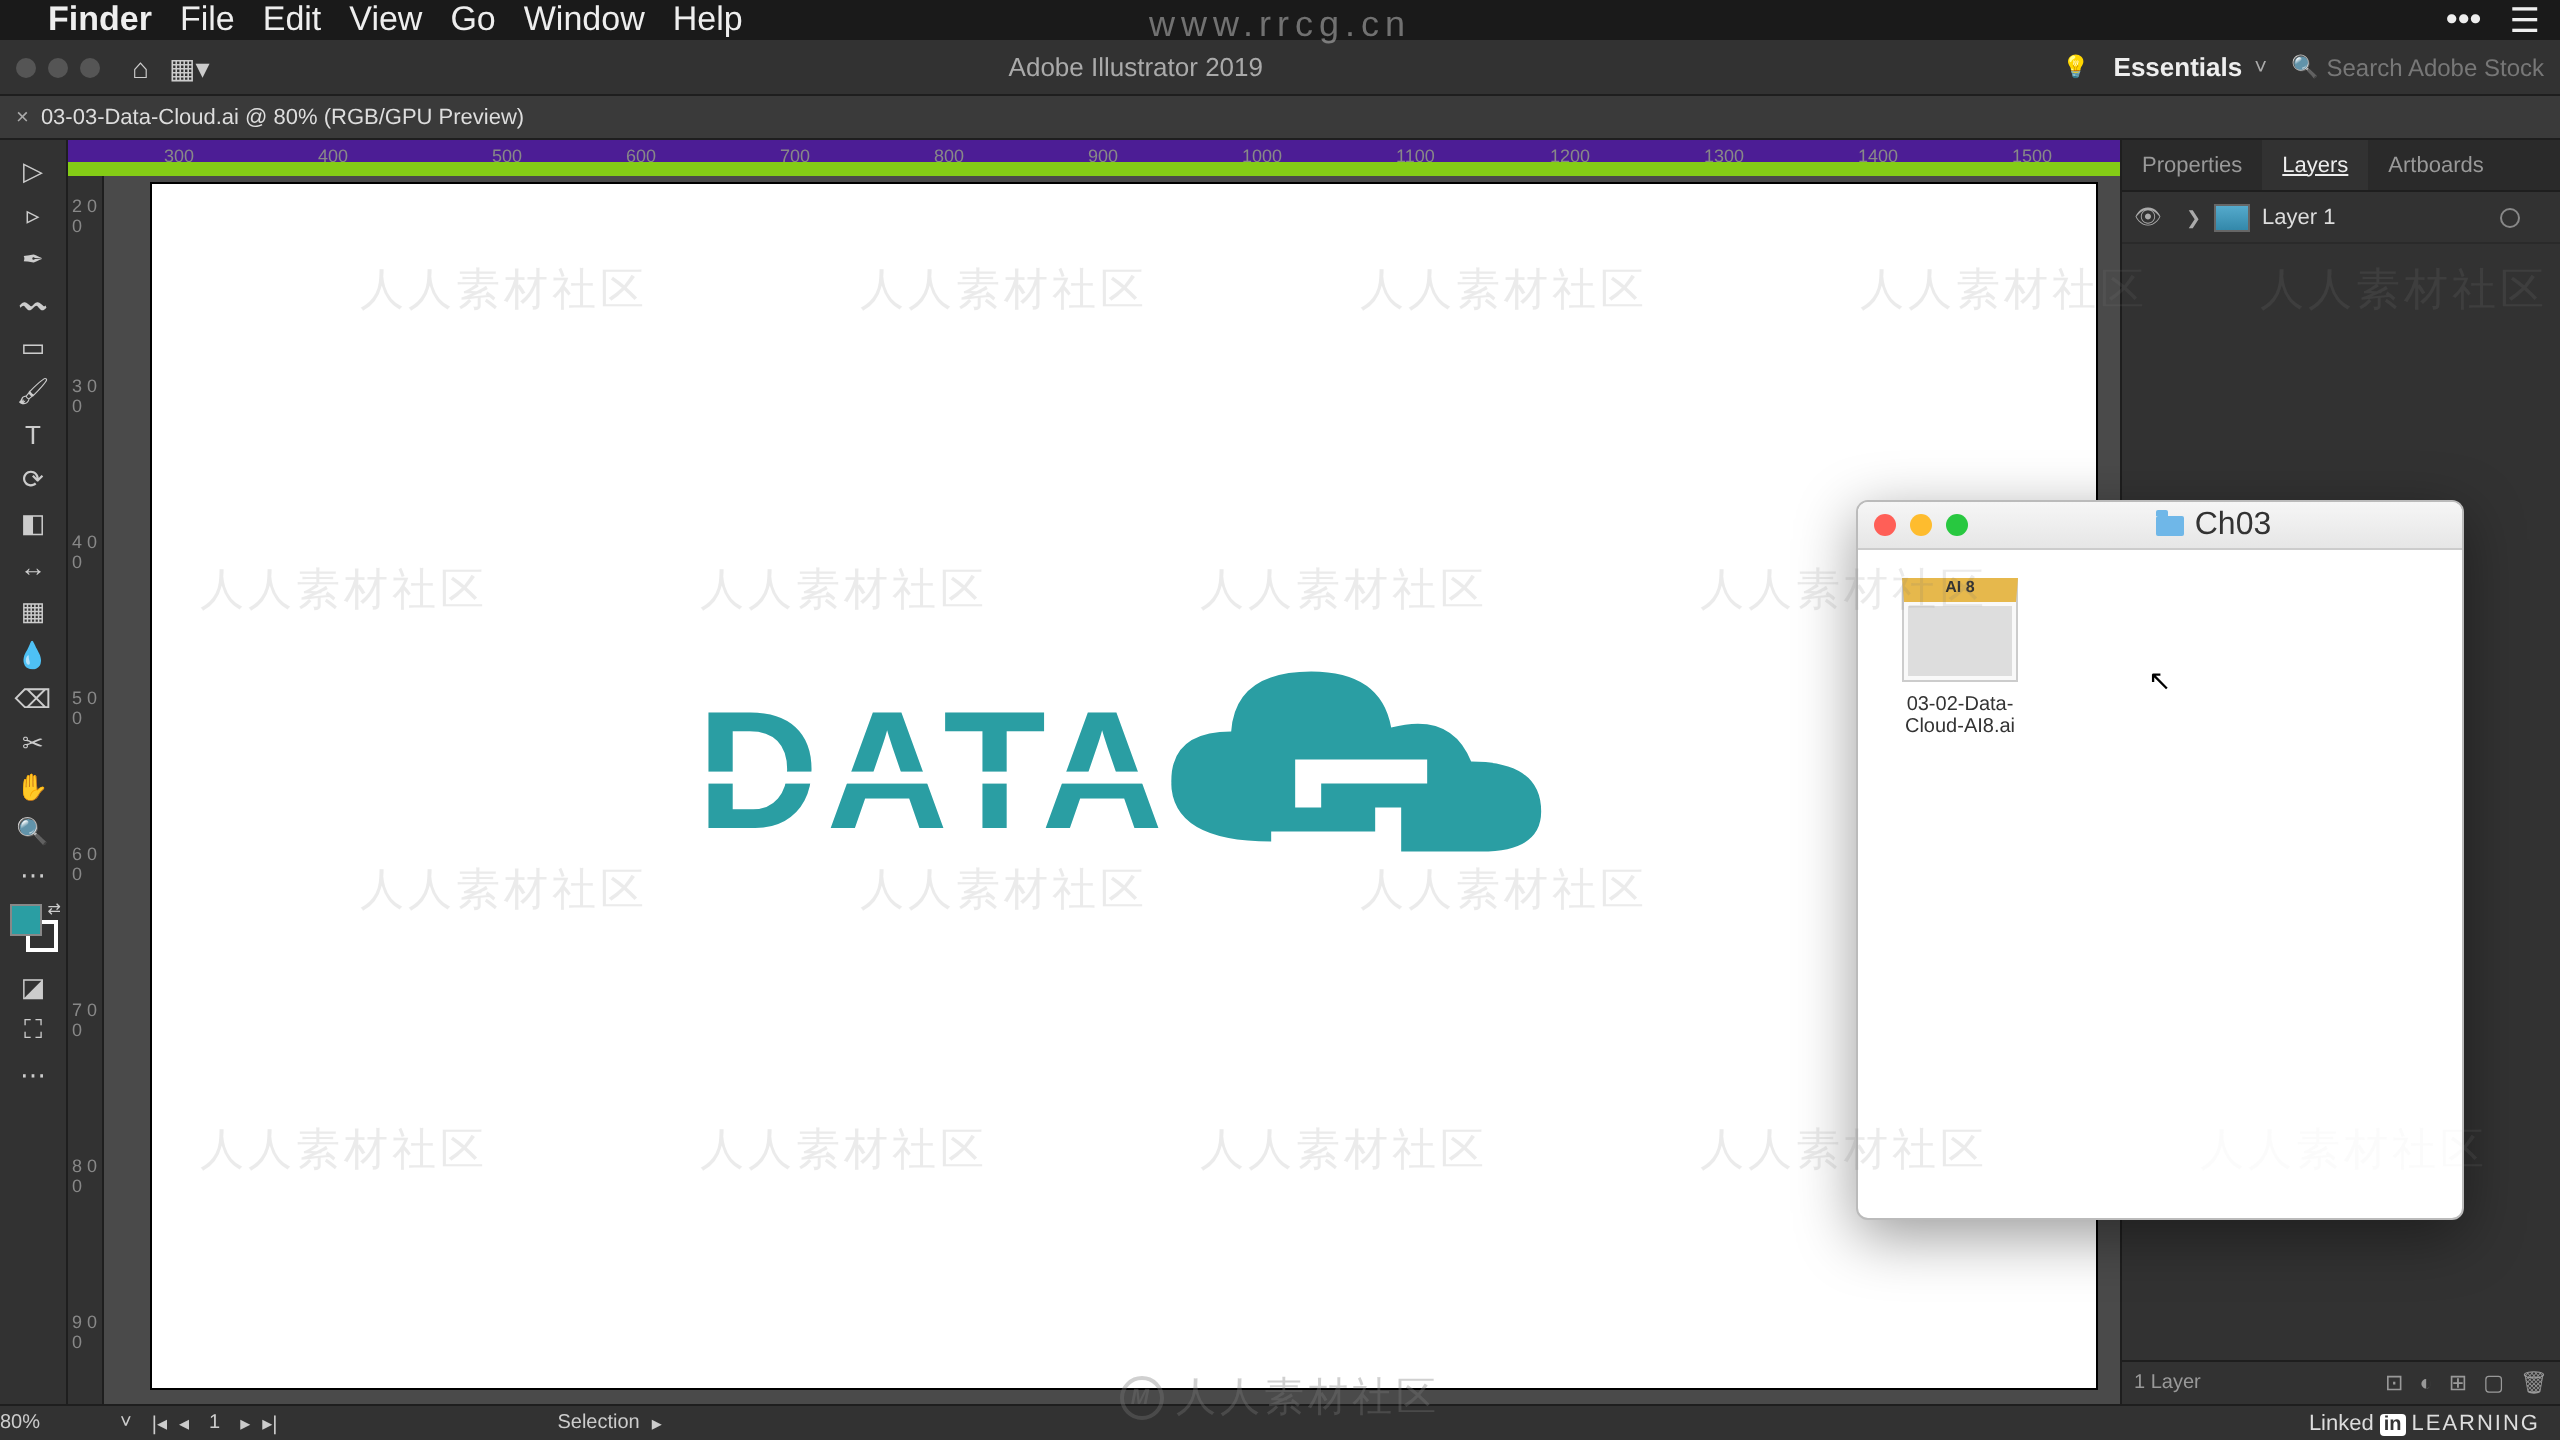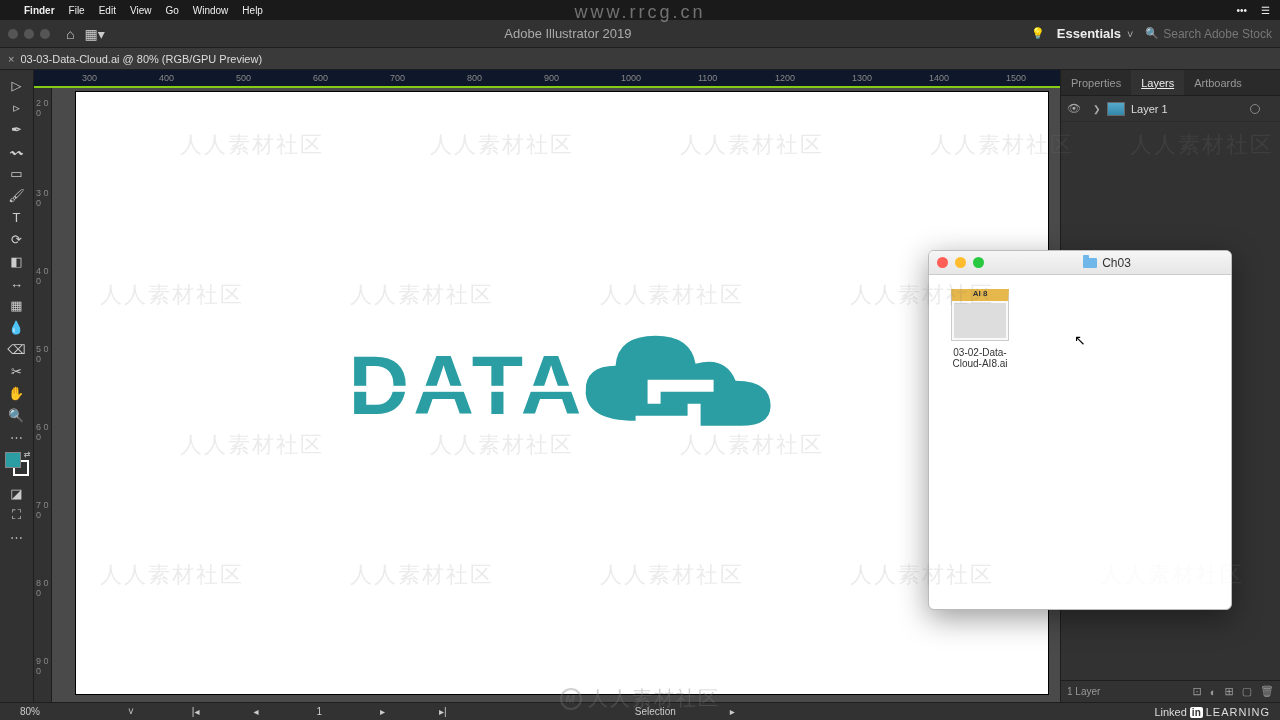--- a/index.html
+++ b/index.html
@@ -1,19 +1,19 @@
 <!DOCTYPE html>
 <html><head>
 <meta charset="utf-8">
 <style>
 * { margin: 0; padding: 0; box-sizing: border-box; font-family: -apple-system, "Helvetica Neue", Arial, sans-serif; }
 body { width: 1280px; height: 720px; background: #323232; overflow: hidden; position: relative; color: #ccc; font-size: 11px; }
 
 
-.mac-menu { height: 20px; background: #1a1a1a; color: #eee; display: flex; align-items: center; padding: 0 10px; font-size: 10px; font-weight: 500; }
+.mac-menu { height: 20px; background: #1a1a1a; color: #eee; display: flex; align-items: center; padding: 0 10px; font-size: 17px; font-weight: 500; }
 .mac-menu .apple { margin-right: 14px; font-size: 14px; }
 .mac-menu .app { font-weight: 700; margin-right: 14px; }
 .mac-menu .menu-item { margin-right: 14px; cursor: default; }
 .mac-menu .spacer { flex: 1; }
 .mac-menu .right-icon { margin-left: 14px; }
 
 
 .ai-topbar { height: 28px; background: #323232; display: flex; align-items: center; padding: 0 8px; border-bottom: 1px solid #1e1e1e; }
 .ai-topbar .dot { width: 10px; height: 10px; border-radius: 50%; margin-right: 6px; }
 .ai-topbar .dot.r { background: #555; } .ai-topbar .dot.y { background: #555; } .ai-topbar .dot.g { background: #555; }
@@ -32,21 +32,21 @@
 
 
 .main { display: flex; height: calc(100% - 70px - 18px); }
 .toolbox { width: 34px; background: #323232; border-right: 1px solid #1e1e1e; display: flex; flex-direction: column; align-items: center; padding-top: 4px; }
 .toolbox .tool { width: 28px; height: 22px; display: flex; align-items: center; justify-content: center; color: #ccc; font-size: 13px; }
 .toolbox .fill-stroke { width: 24px; height: 24px; position: relative; margin-top: 4px; }
 .toolbox .fill-stroke .fill { position: absolute; top: 0; left: 0; width: 16px; height: 16px; background: #2a9ea3; border: 1px solid #888; }
 .toolbox .fill-stroke .stroke { position: absolute; bottom: 0; right: 0; width: 16px; height: 16px; background: #323232; border: 2px solid #fff; }
 .toolbox .swap { position: absolute; top: -2px; right: -2px; font-size: 8px; color: #ccc; }
 
-.ruler-h { height: 18px; background: #0f172a; border-bottom: 2px solid #84cc16; position: relative; color: #888; font-size: 9px; overflow: hidden; }
+.ruler-h { height: 18px; background: #4c1d95; border-bottom: 7px solid #84cc16; position: relative; color: #888; font-size: 9px; overflow: hidden; }
 .ruler-h .tick { position: absolute; top: 3px; }
 .ruler-v { width: 18px; background: #323232; border-right: 1px solid #1e1e1e; position: relative; color: #888; font-size: 9px; }
 .ruler-v .tick { position: absolute; left: 2px; writing-mode: horizontal-tb; }
 
 .canvas-wrap { flex: 1; display: flex; flex-direction: column; background: #4a4a4a; }
 .canvas-row { flex: 1; display: flex; }
 .canvas { flex: 1; background: #4a4a4a; position: relative; overflow: hidden; }
 .artboard { position: absolute; top: 4px; left: 24px; right: 12px; bottom: 8px; background: #fff; box-shadow: 0 0 0 1px #000; }
 
 .logo { position: absolute; top: 50%; left: 50%; transform: translate(-50%, -56%); text-align: center; }
@@ -62,38 +62,38 @@
 .panel-tabs .ptab { padding: 0 10px; display: flex; align-items: center; font-size: 11px; color: #999; }
 .panel-tabs .ptab.active { background: #323232; color: #eee; text-decoration: underline; }
 .layer-row { height: 26px; display: flex; align-items: center; padding: 0 6px; border-bottom: 1px solid #2a2a2a; }
 .layer-row .eye { width: 16px; color: #aaa; }
 .layer-row .chev { width: 14px; color: #aaa; font-size: 9px; }
 .layer-row .swatch { width: 18px; height: 14px; background: linear-gradient(#5ac, #38a); border: 1px solid #666; margin-right: 6px; display:flex; align-items:center; justify-content:center; font-size:7px; color:#fff; }
 .layer-row .name { flex: 1; color: #ddd; }
 .layer-row .circ { width: 10px; height: 10px; border: 1px solid #888; border-radius: 50%; }
 
 
-.statusbar { height: 18px; background: #323232; border-top: 1px solid #1e1e1e; display: flex; align-items: center; padding: 0 20px; color: #ccc; font-size: 10px; gap: 48px; }
+.statusbar { height: 18px; background: #323232; border-top: 1px solid #1e1e1e; display: flex; align-items: center; padding: 0 0; color: #ccc; font-size: 10px; }
 .statusbar .zoom { width: 60px; }
 .statusbar .pager { margin-left: 10px; }
 .statusbar .sel { margin-left: 140px; }
 .statusbar .linkedin { position: absolute; right: 10px; bottom: 2px; color: #ddd; font-size: 11px; display:flex; align-items:center; }
 .statusbar .linkedin .lk { background:#fff; color:#333; font-weight:700; padding:0 2px; margin:0 3px; border-radius:2px; font-size:10px; }
 
 
 .right-panel .footer { margin-top: auto; height: 22px; border-top: 1px solid #1e1e1e; display: flex; align-items: center; padding: 0 6px; color: #999; font-size: 10px; }
 .right-panel .footer .sp { flex:1; }
 .right-panel .footer .ic { margin-left: 8px; font-size: 11px; }
 
 
 .finder { position: absolute; top: 250px; left: 928px; width: 304px; height: 360px; background: #fff; border-radius: 6px; box-shadow: 0 8px 30px rgba(0,0,0,0.4); overflow: hidden; border: 1px solid #bbb; }
 .finder .titlebar { height: 24px; background: linear-gradient(#f6f6f6, #e6e6e6); display: flex; align-items: center; padding: 0 8px; border-bottom: 1px solid #ccc; }
 .finder .titlebar .tl { width: 11px; height: 11px; border-radius: 50%; margin-right: 7px; }
 .finder .titlebar .tl.r { background: #ff5f57; } .finder .titlebar .tl.y { background: #febc2e; } .finder .titlebar .tl.g { background: #28c840; }
-.finder .titlebar .foldername { flex: 1; text-align: center; color: #333; font-size: 12px; display:flex; align-items:center; justify-content:center; }
+.finder .titlebar .foldername { flex: 1; text-align: center; color: #333; font-size: 16px; display:flex; align-items:center; justify-content:center; }
 .finder .titlebar .foldericon { width:14px; height:10px; background:#6fb7e8; border-radius:1px; margin-right:5px; position:relative; }
 .finder .titlebar .foldericon::before { content:""; position:absolute; top:-3px; left:0; width:6px; height:3px; background:#6fb7e8; border-radius:1px 1px 0 0; }
 .finder .content { padding: 14px; display: flex; gap: 4px; }
 .finder .file { width: 74px; text-align: center; font-size: 10px; color: #333; }
 .finder .file .thumb { width: 58px; height: 52px; margin: 0 auto 6px; border: 1px solid #ccc; background: #f9f9f9; position: relative; }
 .finder .file .thumb.ai8 { border-top: 12px solid #e6b84c; }
 .finder .file .thumb.ai8::before { content:"AI 8"; position:absolute; top:-12px; left:0; right:0; font-size:8px; font-weight:700; color:#333; }
 .finder .file .thumb .inner { position:absolute; inset:2px; background:#ddd; }
 .finder .file .thumb .fold { position:absolute; top:0; right:0; width:12px; height:12px; background:linear-gradient(135deg, #fff 50%, #ccc 50%); }
 .finder .file .thumb .mini { position:absolute; top:50%; left:50%; transform:translate(-50%,-50%); font-size:7px; color:#2a9ea3; font-weight:700; }
@@ -168,21 +168,21 @@
     </div>
     <div class="tool" style="margin-top:6px;">◪</div>
     <div class="tool">⛶</div>
     <div class="tool">⋯</div>
   </div>
 
   <div class="canvas-wrap">
     <div class="ruler-h">
       <span class="tick" style="left:48px">300</span>
       <span class="tick" style="left:125px">400</span>
-      <span class="tick" style="left:202px">500</span>
+      <span class="tick" style="left:212px">500</span>
       <span class="tick" style="left:279px">600</span>
       <span class="tick" style="left:356px">700</span>
       <span class="tick" style="left:433px">800</span>
       <span class="tick" style="left:510px">900</span>
       <span class="tick" style="left:587px">1000</span>
       <span class="tick" style="left:664px">1100</span>
       <span class="tick" style="left:741px">1200</span>
       <span class="tick" style="left:818px">1300</span>
       <span class="tick" style="left:895px">1400</span>
       <span class="tick" style="left:972px">1500</span>

